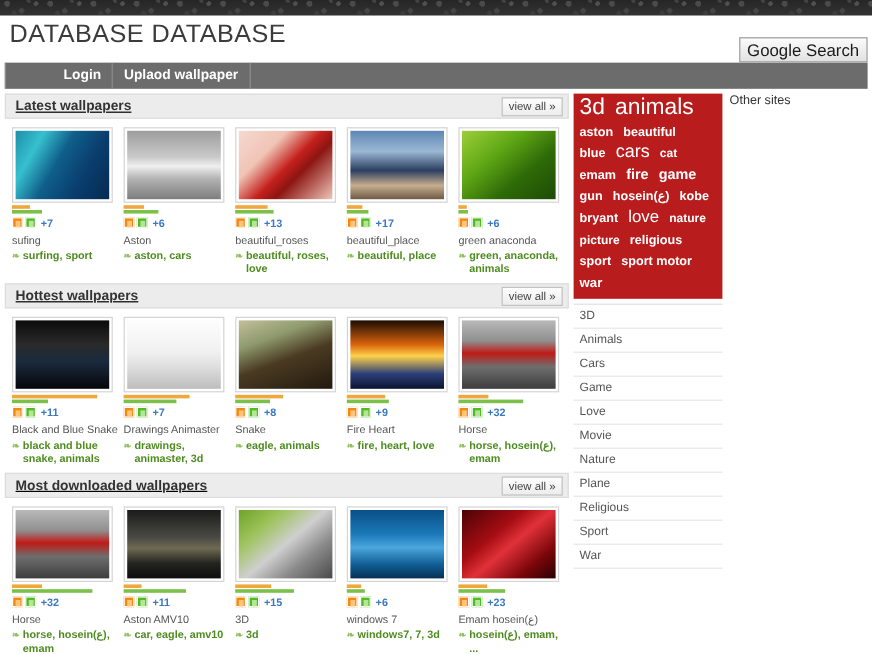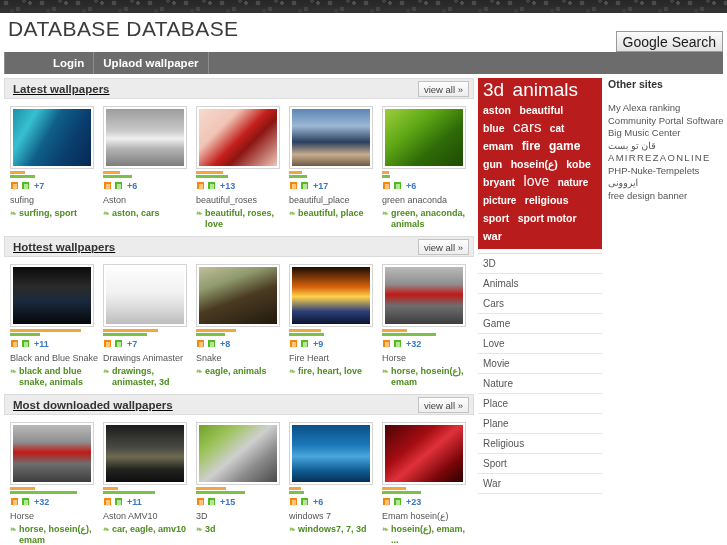--- a/index.html
+++ b/index.html
@@ -224,23 +224,23 @@
   .catlist .cat {
     font-size: 10px;
     color: #555;
     padding: 4px 0 4px 5px;
     border-bottom: 1px solid #e6e6e6;
     cursor: pointer;
   }
   #rail-right { width: 113px; flex: none; padding-left: 2px; }
   #othersites-title {
     font-size: 10.5px;
-    font-weight: bold;
+    font-weight: normal;
     color: #333;
-    margin-bottom: 12px;
+    margin-bottom: 2px;
   }
   #othersites a {
     display: block;
     font-size: 9.5px;
     color: #555;
     line-height: 12.5px;
     cursor: pointer;
     white-space: nowrap;
   }
   #othersites a.rtl { direction: rtl; text-align: left; }
@@ -534,34 +534,23 @@
     <div id="rail-left">
       <div id="tagcloud"><a style="font-size: 19px; font-weight: normal;">3d</a> <a style="font-size: 19px; font-weight: normal;">animals</a> <a style="font-size: 10.5px; font-weight: bold;">aston</a> <a style="font-size: 10.5px; font-weight: bold;">beautiful</a> <a style="font-size: 10.5px; font-weight: bold;">blue</a> <a style="font-size: 15px; font-weight: normal;">cars</a> <a style="font-size: 10px; font-weight: bold;">cat</a> <a style="font-size: 10.5px; font-weight: bold;">emam</a> <a style="font-size: 12px; font-weight: bold;">fire</a> <a style="font-size: 12px; font-weight: bold;">game</a> <a style="font-size: 10.5px; font-weight: bold;">gun</a> <a style="font-size: 10.5px; font-weight: bold;">hosein(ع)</a> <a style="font-size: 10.5px; font-weight: bold;">kobe</a> <a style="font-size: 10.5px; font-weight: bold;">bryant</a> <a style="font-size: 14px; font-weight: normal;">love</a> <a style="font-size: 10px; font-weight: bold;">nature</a> <a style="font-size: 10px; font-weight: bold;">picture</a> <a style="font-size: 10.5px; font-weight: bold;">religious</a> <a style="font-size: 10.5px; font-weight: bold;">sport</a> <a style="font-size: 10.5px; font-weight: bold;">sport motor</a> <a style="font-size: 11px; font-weight: bold;">war</a> </div>
       <div class="catlist" id="catlist">
           <div class="cat">3D</div>
           <div class="cat">Animals</div>
           <div class="cat">Cars</div>
           <div class="cat">Game</div>
           <div class="cat">Love</div>
           <div class="cat">Movie</div>
           <div class="cat">Nature</div>
-          <div class="cat">Place</div>
           <div class="cat">Plane</div>
           <div class="cat">Religious</div>
           <div class="cat">Sport</div>
           <div class="cat">War</div>
         </div>
     </div>
     <div id="rail-right">
       <div id="othersites-title">Other sites</div>
-      <div id="othersites">
-          <a class="">My Alexa ranking</a>
-          <a class="">Community Portal Software</a>
-          <a class="">Big Music Center</a>
-          <a class="rtl">قان تو بست</a>
-          <a class="spaced">AMIRREZAONLINE</a>
-          <a class="">PHP-Nuke-Tempelets</a>
-          <a class="rtl">ایروونی</a>
-          <a class="">free design banner</a>
-        </div>
     </div>
   </div>
 </div>
 
 </body></html>

